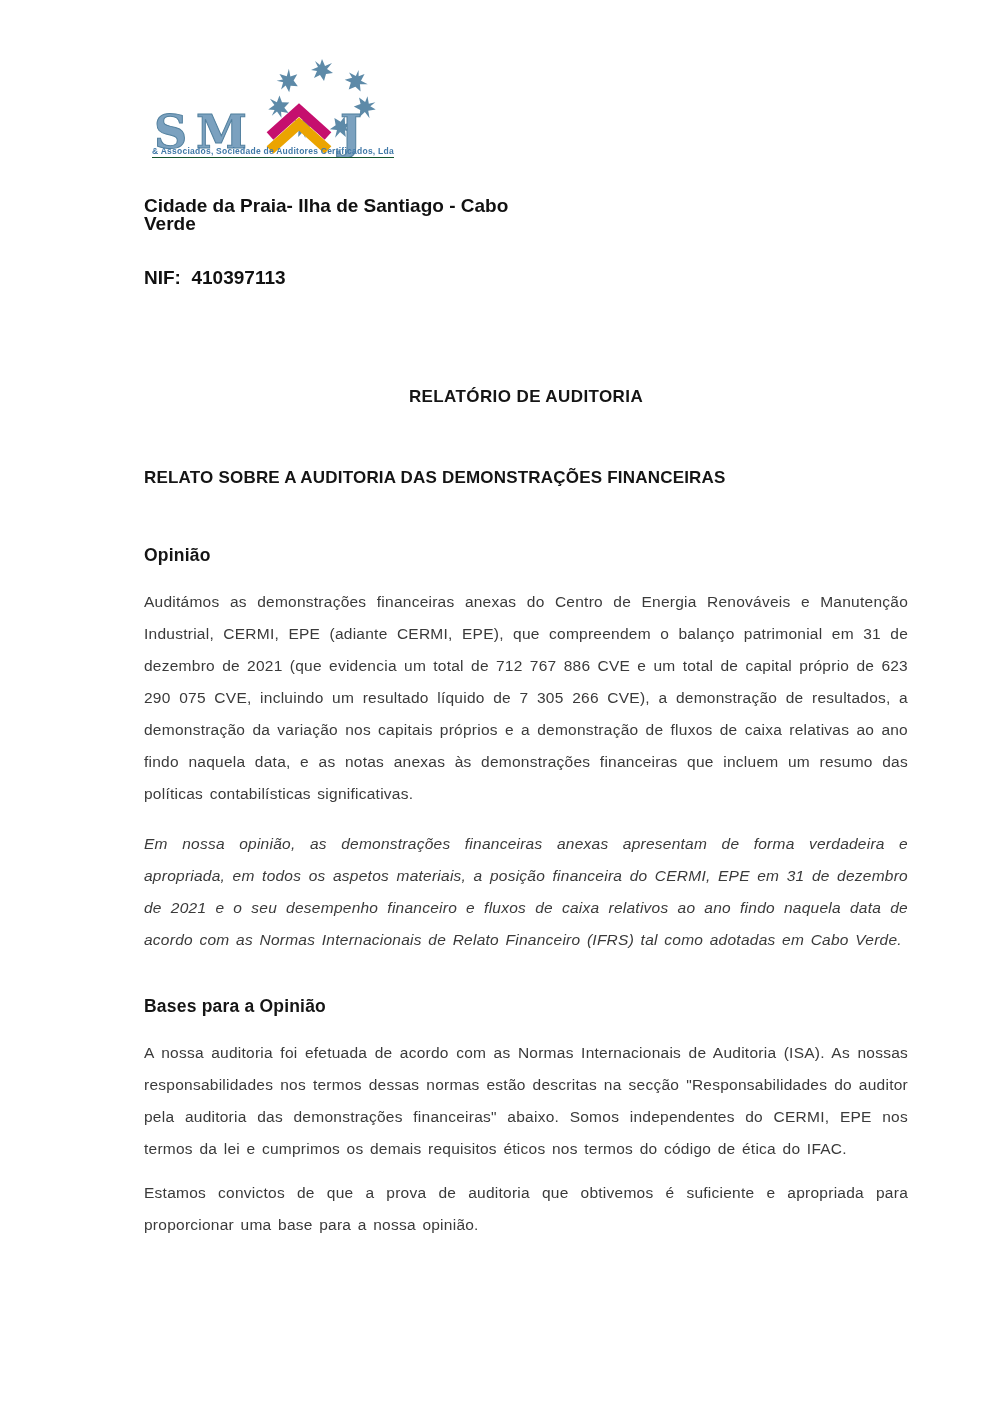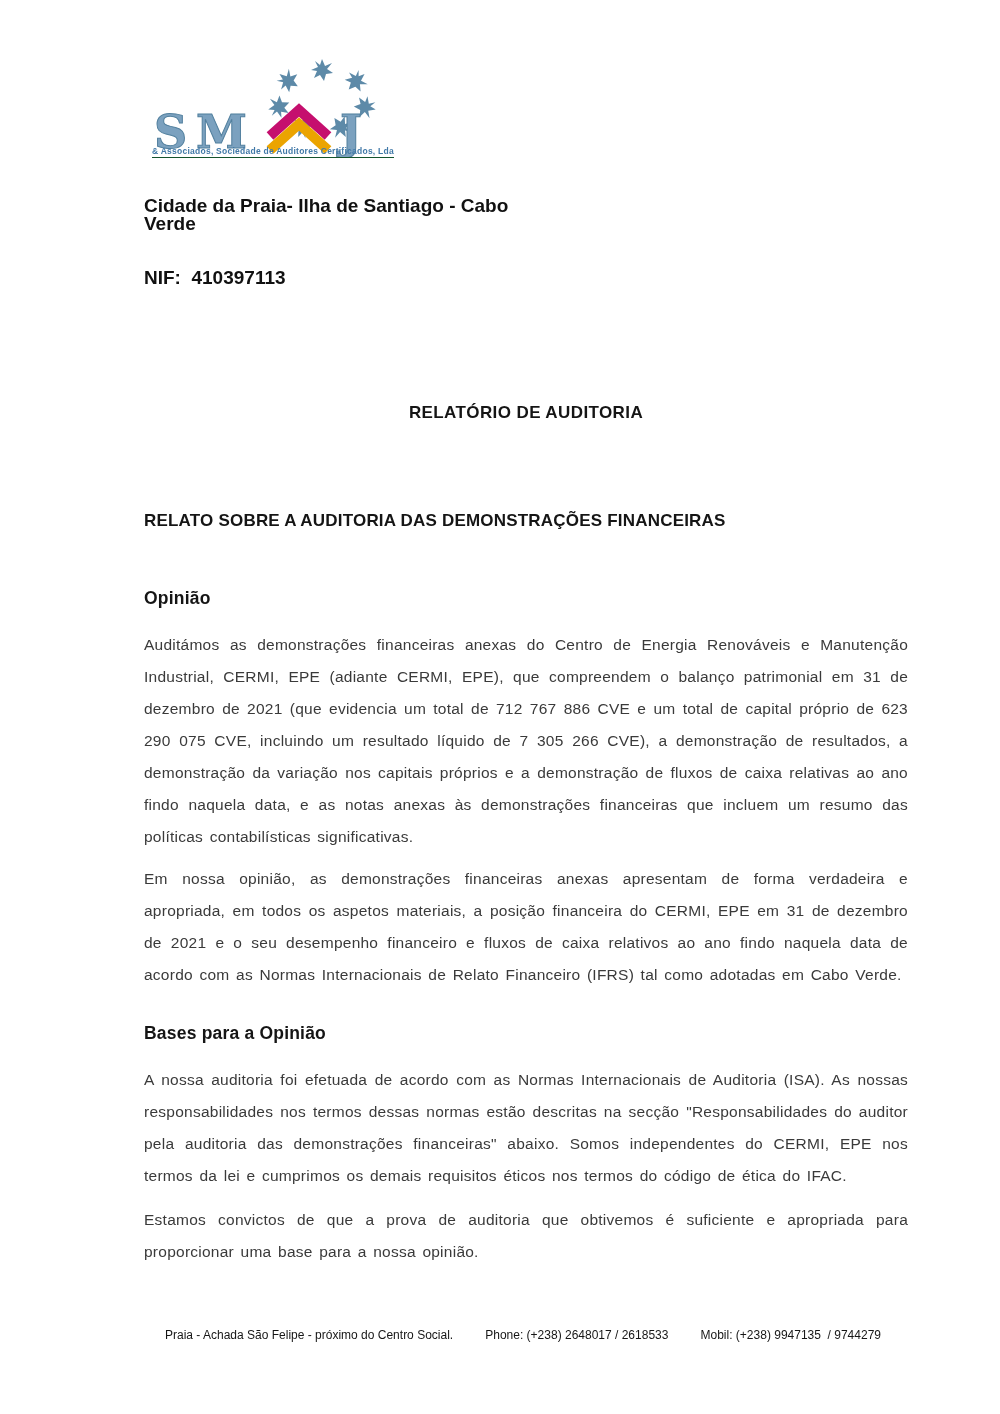--- a/index.html
+++ b/index.html
@@ -29,39 +29,39 @@
     font-size: 19px; color: #111; line-height: 18px; white-space: pre-wrap; font-weight: bold;
   }
 
   
   .content {
     position: absolute; left: 144px; top: 385px; width: 764px;
     color: #3a3a3a;
   }
   .doc-title {
     font-size: 17px; font-weight: bold; color: #151515;
-    text-align: center; letter-spacing: 0.4px; line-height: 24px; margin-top: 16px;
+    text-align: center; letter-spacing: 0.4px; line-height: 24px;
   }
   .doc-subtitle {
-    margin-top: 84px;
+    margin-top: 57px;
     font-size: 17px; font-weight: bold; color: #151515;
     letter-spacing: 0.2px; line-height: 24px;
   }
   h2.sec-heading {
     font-size: 17.5px; font-weight: bold; color: #151515;
     letter-spacing: 0.2px; line-height: 26px;
   }
   h2.heading-opiniao { margin-top: 52px; }
-  h2.heading-bases  { margin-top: 29px; }
+  h2.heading-bases  { margin-top: 37px; }
   .content p {
     font-size: 15.5px; line-height: 32px;
     text-align: justify; letter-spacing: 0.25px; word-spacing: 2px;
   }
   p.para-first { margin-top: 18px; }
-  p.para-gap   { margin-top: 10px; }
+  p.para-gap   { margin-top: 18px; font-style: italic; }
   p.para-tight { margin-top: 12px; }
 
   
   .page-footer {
     position: absolute; left: 165px; top: 1328px; width: 716px;
     display: flex; justify-content: space-between; align-items: baseline;
     font-size: 12px; color: #161616; white-space: pre-wrap;
   }
 </style>
 </head>
@@ -124,19 +124,14 @@
       <p class="para-gap">Em nossa opinião, as demonstrações financeiras anexas apresentam de forma verdadeira e apropriada, em todos os aspetos materiais, a posição financeira do CERMI, EPE em 31 de dezembro de 2021 e o seu desempenho financeiro e fluxos de caixa relativos ao ano findo naquela data de acordo com as Normas Internacionais de Relato Financeiro (IFRS) tal como adotadas em Cabo Verde.</p>
     </section>
 
     <section>
       <h2 class="sec-heading heading-bases">Bases para a Opinião</h2>
       <p class="para-first">A nossa auditoria foi efetuada de acordo com as Normas Internacionais de Auditoria (ISA). As nossas responsabilidades nos termos dessas normas estão descritas na secção "Responsabilidades do auditor pela auditoria das demonstrações financeiras" abaixo. Somos independentes do CERMI, EPE nos termos da lei e cumprimos os demais requisitos éticos nos termos do código de ética do IFAC.</p>
       <p class="para-tight">Estamos convictos de que a prova de auditoria que obtivemos é suficiente e apropriada para proporcionar uma base para a nossa opinião.</p>
     </section>
   </main>
 
-  <footer class="page-footer">
-    <span>Praia - Achada São Felipe - próximo do Centro Social.</span>
-    <span>Phone: (+238) 2648017 / 2618533</span>
-    <span>Mobil: (+238) 9947135  / 9744279</span>
-  </footer>
 
 </div>
 
 </body></html>

